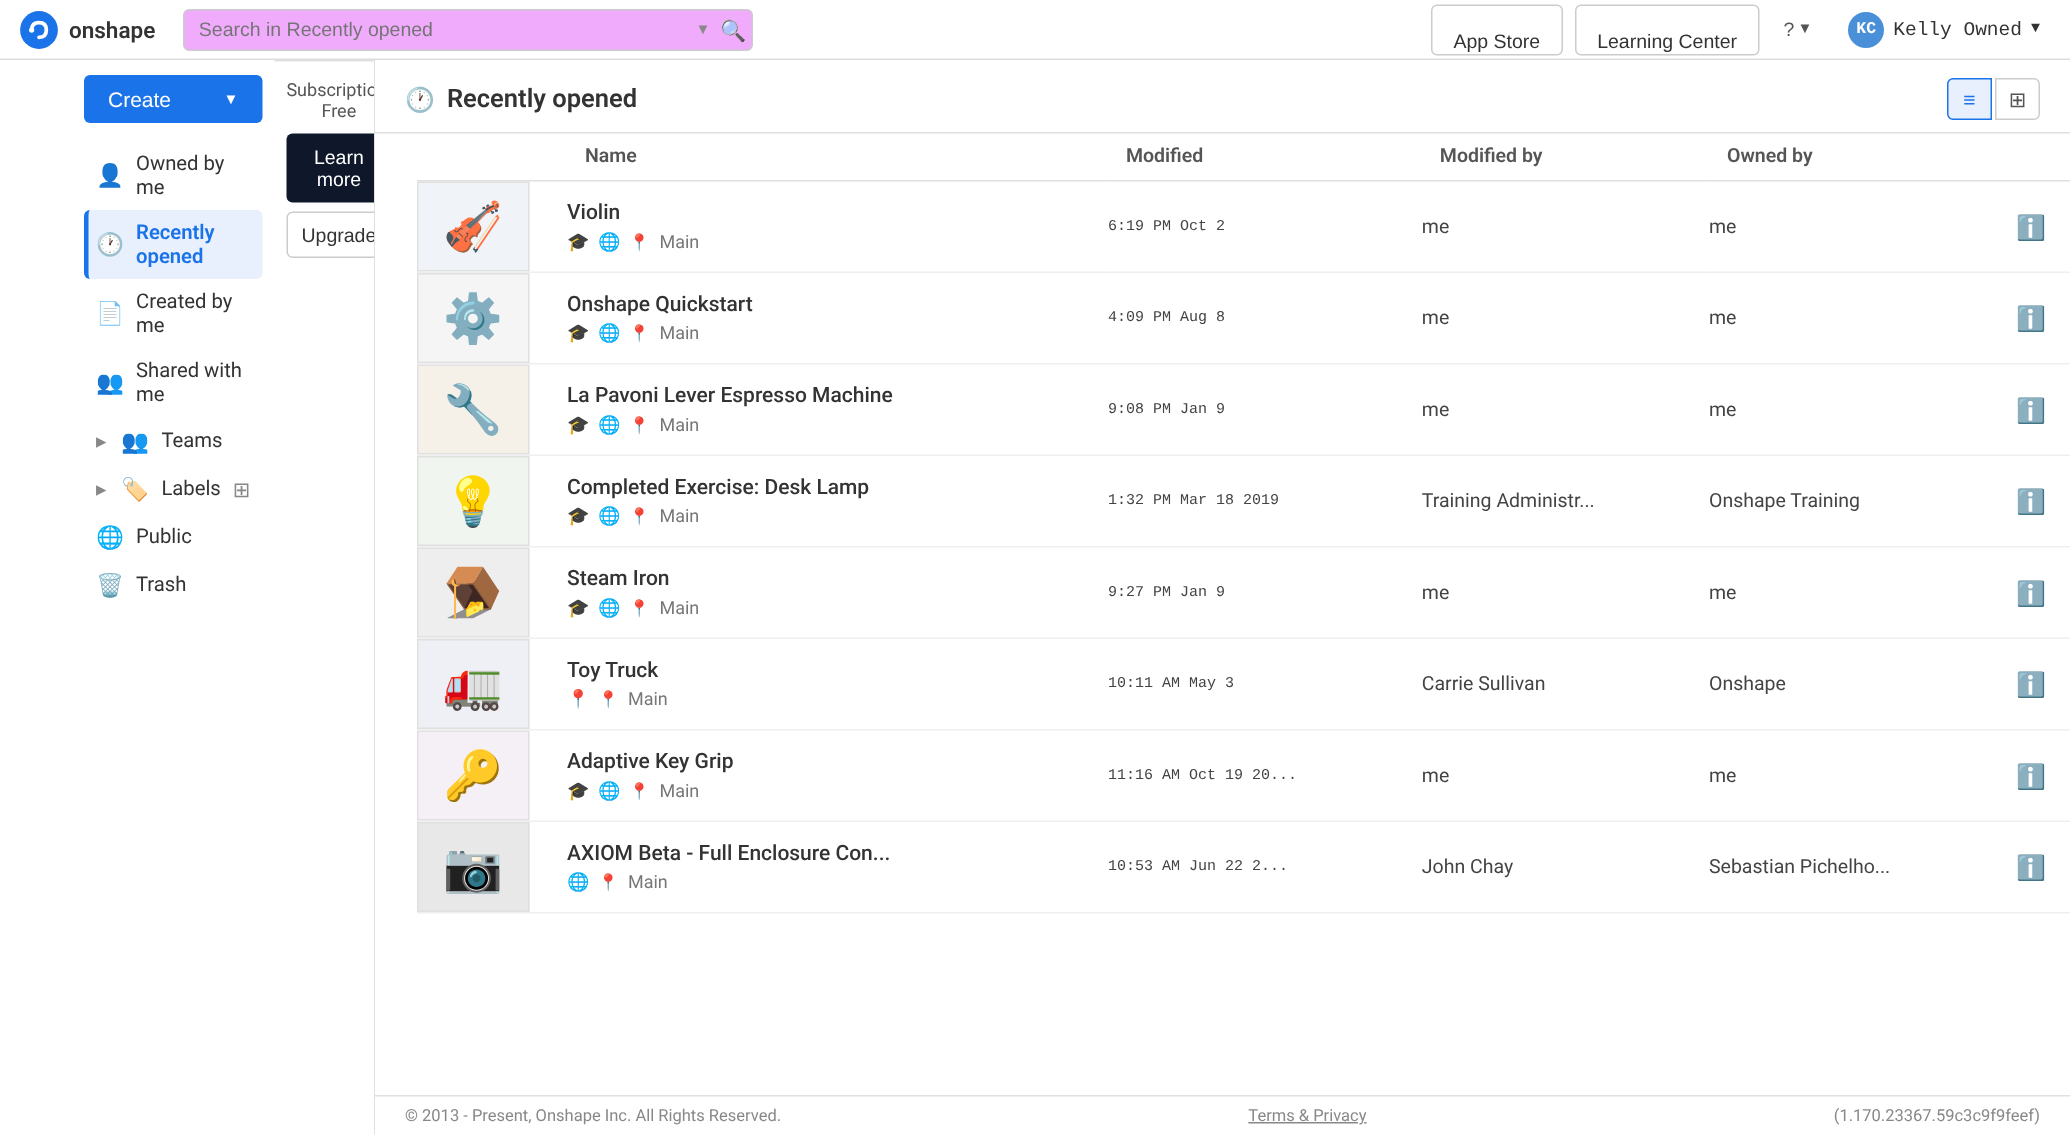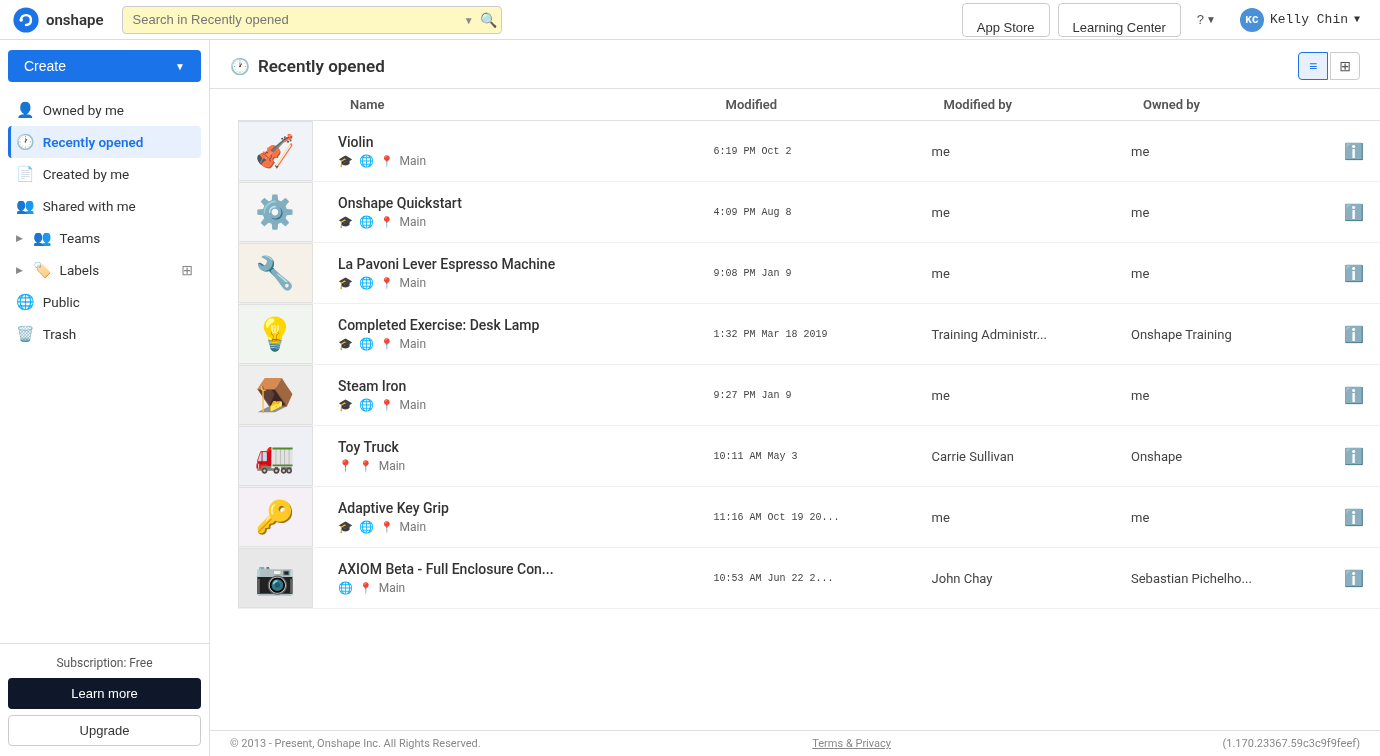--- a/index.html
+++ b/index.html
@@ -5,34 +5,34 @@
     * { box-sizing: border-box; margin: 0; padding: 0; }
     body { font-family: -apple-system, BlinkMacSystemFont, 'Segoe UI', Roboto, sans-serif; font-size: 14px; background: #fff; color: #333; height: 756px; overflow: hidden; display: flex; flex-direction: column; }
 
     
     .top-nav {
       display: flex; align-items: center; height: 40px; background: #fff; border-bottom: 1px solid #ddd; padding: 0 12px; gap: 10px; flex-shrink: 0; z-index: 10;
     }
     .logo { display: flex; align-items: center; gap: 6px; cursor: pointer; margin-right: 8px; }
     .logo-text { font-size: 15px; font-weight: 600; color: #333; }
     .search-wrapper { flex: 1; max-width: 380px; position: relative; display: flex; align-items: center; }
-    .search-input { width: 100%; height: 28px; border: 1px solid #ccc; border-radius: 4px; padding: 0 30px 0 10px; font-size: 13px; color: #555; background: #fef9c3; }
+    .search-input { width: 100%; height: 28px; border: 1px solid #ccc; border-radius: 4px; padding: 0 30px 0 10px; font-size: 13px; color: #555; background: #f0abfc; }
     .search-dropdown-arrow { position: absolute; right: 28px; top: 50%; transform: translateY(-50%); color: #888; font-size: 10px; }
     .search-btn { position: absolute; right: 4px; top: 50%; transform: translateY(-50%); background: none; border: none; cursor: pointer; color: #555; font-size: 14px; }
     .nav-right { margin-left: auto; display: flex; align-items: center; gap: 8px; }
     .nav-btn { height: 28px; padding: 16px 14px; border: 1px solid #ccc; border-radius: 4px; background: #fff; font-size: 13px; cursor: pointer; color: #333; }
     .help-btn { display: flex; align-items: center; gap: 2px; height: 28px; padding: 0 8px; border: none; background: none; cursor: pointer; font-size: 13px; color: #555; }
     .user-btn { display: flex; align-items: center; gap: 6px; height: 28px; padding: 0 8px; border: none; background: none; cursor: pointer; font-size: 13px; color: #333; font-family: Liberation Mono, monospace; }
     .avatar { width: 24px; height: 24px; border-radius: 50%; background: #4a90d9; color: #fff; display: flex; align-items: center; justify-content: center; font-size: 11px; font-weight: 600; }
 
     
     .main-layout { display: flex; flex: 1; overflow: hidden; }
 
     
-    .sidebar { width: 210px; flex-shrink: 0; background: #fff; border-right: 1px solid #e0e0e0; display: flex; flex-direction: column; overflow-y: auto; }
+    .sidebar { width: 250px; flex-shrink: 0; background: #fff; border-right: 1px solid #e0e0e0; display: flex; flex-direction: row; overflow-y: auto; padding-left: 48px; }
     .sidebar-top { padding: 10px 8px; flex: 1; }
     .create-btn { display: flex; align-items: center; gap: 6px; background: #1a73e8; color: #fff; border: none; border-radius: 4px; padding: 8px 16px; font-size: 14px; font-weight: 500; cursor: pointer; width: 100%; margin-bottom: 12px; }
     .create-btn .dropdown-arrow { margin-left: auto; font-size: 10px; }
     .sidebar-item { display: flex; align-items: center; gap: 8px; padding: 7px 8px; border-radius: 4px; cursor: pointer; font-size: 13.5px; color: #333; position: relative; }
     .sidebar-item.active { color: #1a73e8; border-left: 3px solid #1a73e8; padding-left: 5px; font-weight: 600; background: #e8f0fe; }
     .sidebar-item .item-icon { font-size: 15px; color: #666; flex-shrink: 0; }
     .sidebar-item.active .item-icon { color: #1a73e8; }
     .sidebar-item .chevron { font-size: 9px; color: #888; margin-right: 2px; }
     .sidebar-item .label-action { margin-left: auto; font-size: 14px; color: #888; }
     .sidebar-bottom { padding: 12px 8px 10px; border-top: 1px solid #e0e0e0; }
@@ -94,21 +94,21 @@
 
   <div class="nav-right">
     <button class="nav-btn">App Store</button>
     <button class="nav-btn">Learning Center</button>
     <button class="help-btn">
       <span>?</span>
       <span style="font-size:10px;">▼</span>
     </button>
     <button class="user-btn">
       <div class="avatar">KC</div>
-      <span>Kelly Chin</span>
+      <span>Kelly Owned</span>
       <span style="font-size:10px;">▼</span>
     </button>
   </div>
 </div>
 
 <div class="main-layout">
 
   <div class="sidebar">
     <div class="sidebar-top">
       <button class="create-btn">

